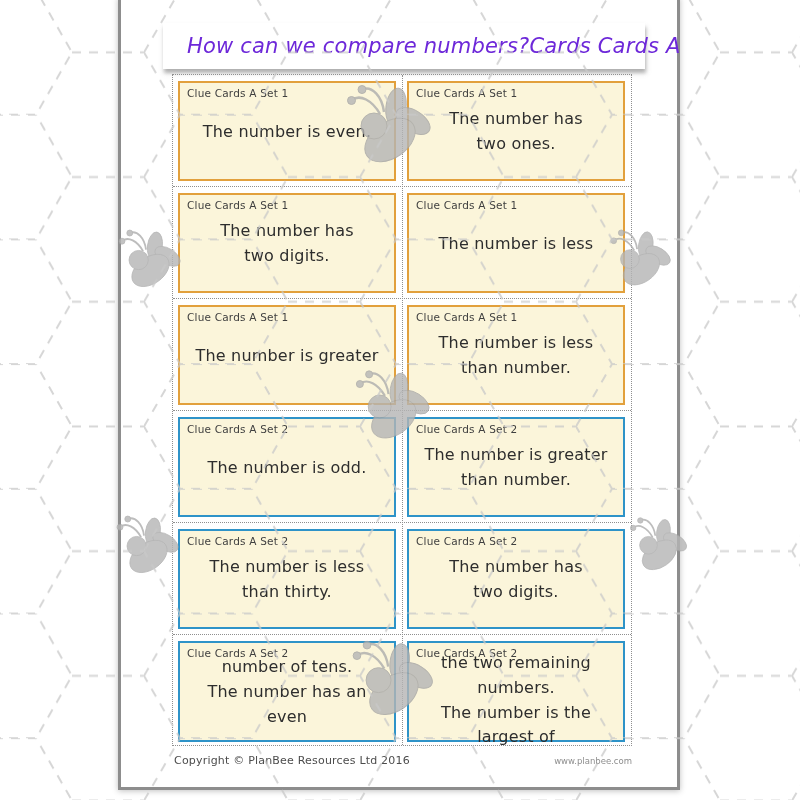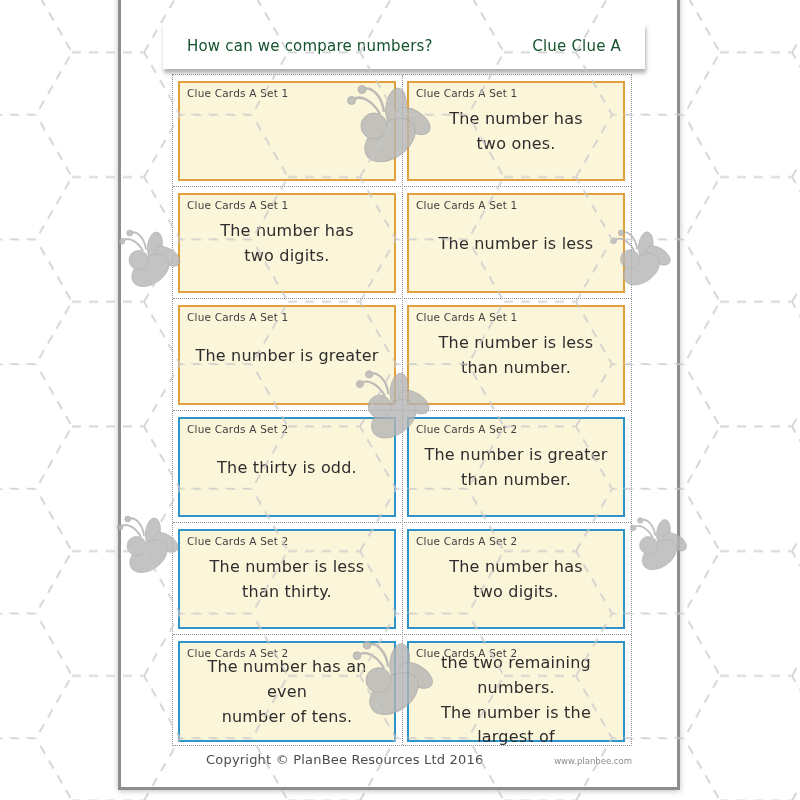--- a/index.html
+++ b/index.html
@@ -21,21 +21,21 @@
     z-index:1;
   }
   .header-bar{
     position:absolute;left:42px;top:26px;width:482px;height:46px;
     background:#ffffff;
     box-shadow:1px 4px 4px rgba(110,110,110,.55);
     display:flex;align-items:center;justify-content:space-between;
     padding:0 24px;box-sizing:border-box;
   }
   .header-question,.header-title{
-    font-size:15px;color:#14532d;letter-spacing:.2px;white-space:nowrap;
+    font-size:21px;color:#6d28d9;letter-spacing:.2px;white-space:nowrap;font-style:italic;
   }
   
   .grid{
     position:absolute;left:51px;top:77px;width:460px;height:672px;
     border:1px dotted #8f8f8f;box-sizing:border-box;
   }
   .vcut{
     position:absolute;left:50%;top:0;bottom:0;width:0;
     border-left:1px dotted #8f8f8f;
   }
@@ -66,42 +66,46 @@
   }
   .card-line{
     font-size:16px;color:#2d2d2d;line-height:1.55;text-align:center;
     letter-spacing:.2px;
   }
   
   .page-footer{
     position:absolute;left:53px;top:751px;width:458px;
     display:flex;justify-content:space-between;align-items:baseline;
   }
-  .copyright{font-size:13px;color:#4c4c4c;letter-spacing:.2px;margin-left:32px;}
+  .copyright{font-size:11px;color:#4c4c4c;letter-spacing:.2px;}
   .website{font-size:8.5px;color:#8d8d8d;text-decoration:none;margin-top:8px;}
   
   .bee{position:absolute;z-index:5;opacity:.8;pointer-events:none;}
 </style>
 </head>
 <body>
 
 <div class="page">
 
   <div class="header-bar">
     <span class="header-question">How can we compare numbers?</span>
-    <span class="header-title">Clue Clue A</span>
+    <span class="header-title">Cards Cards A</span>
   </div>
 
   <div class="grid">
     <div class="vcut"></div>
 
     <div class="row">
       <div class="cell">
           <div class="card set1">
         <div class="card-label">Clue Cards A Set 1</div>
+        <div class="card-body">
+              <div class="card-line">The number is even.</div>
+        <div class="card-line"></div>
+            </div>
       </div>
         </div>
       <div class="cell">
           <div class="card set1">
         <div class="card-label">Clue Cards A Set 1</div>
         <div class="card-body">
               <div class="card-line">The number has</div>
         <div class="card-line">two ones.</div>
             </div>
       </div>
@@ -146,21 +150,21 @@
             </div>
       </div>
         </div>
     </div>
 
     <div class="row">
       <div class="cell">
           <div class="card set2">
         <div class="card-label">Clue Cards A Set 2</div>
         <div class="card-body">
-              <div class="card-line">The thirty is odd.</div>
+              <div class="card-line">The number is odd.</div>
         <div class="card-line"></div>
             </div>
       </div>
         </div>
       <div class="cell">
           <div class="card set2">
         <div class="card-label">Clue Cards A Set 2</div>
         <div class="card-body">
               <div class="card-line">The number is greater</div>
         <div class="card-line">than number.</div>
@@ -188,22 +192,22 @@
             </div>
       </div>
         </div>
     </div>
 
     <div class="row">
       <div class="cell">
           <div class="card set2">
         <div class="card-label">Clue Cards A Set 2</div>
         <div class="card-body">
-              <div class="card-line">The number has an even</div>
-        <div class="card-line">number of tens.</div>
+              <div class="card-line">number of tens.</div>
+        <div class="card-line">The number has an even</div>
             </div>
       </div>
         </div>
       <div class="cell">
           <div class="card set2">
         <div class="card-label">Clue Cards A Set 2</div>
         <div class="card-body">
               <div class="card-line">the two remaining numbers.</div>
         <div class="card-line">The number is the largest of</div>
             </div>

